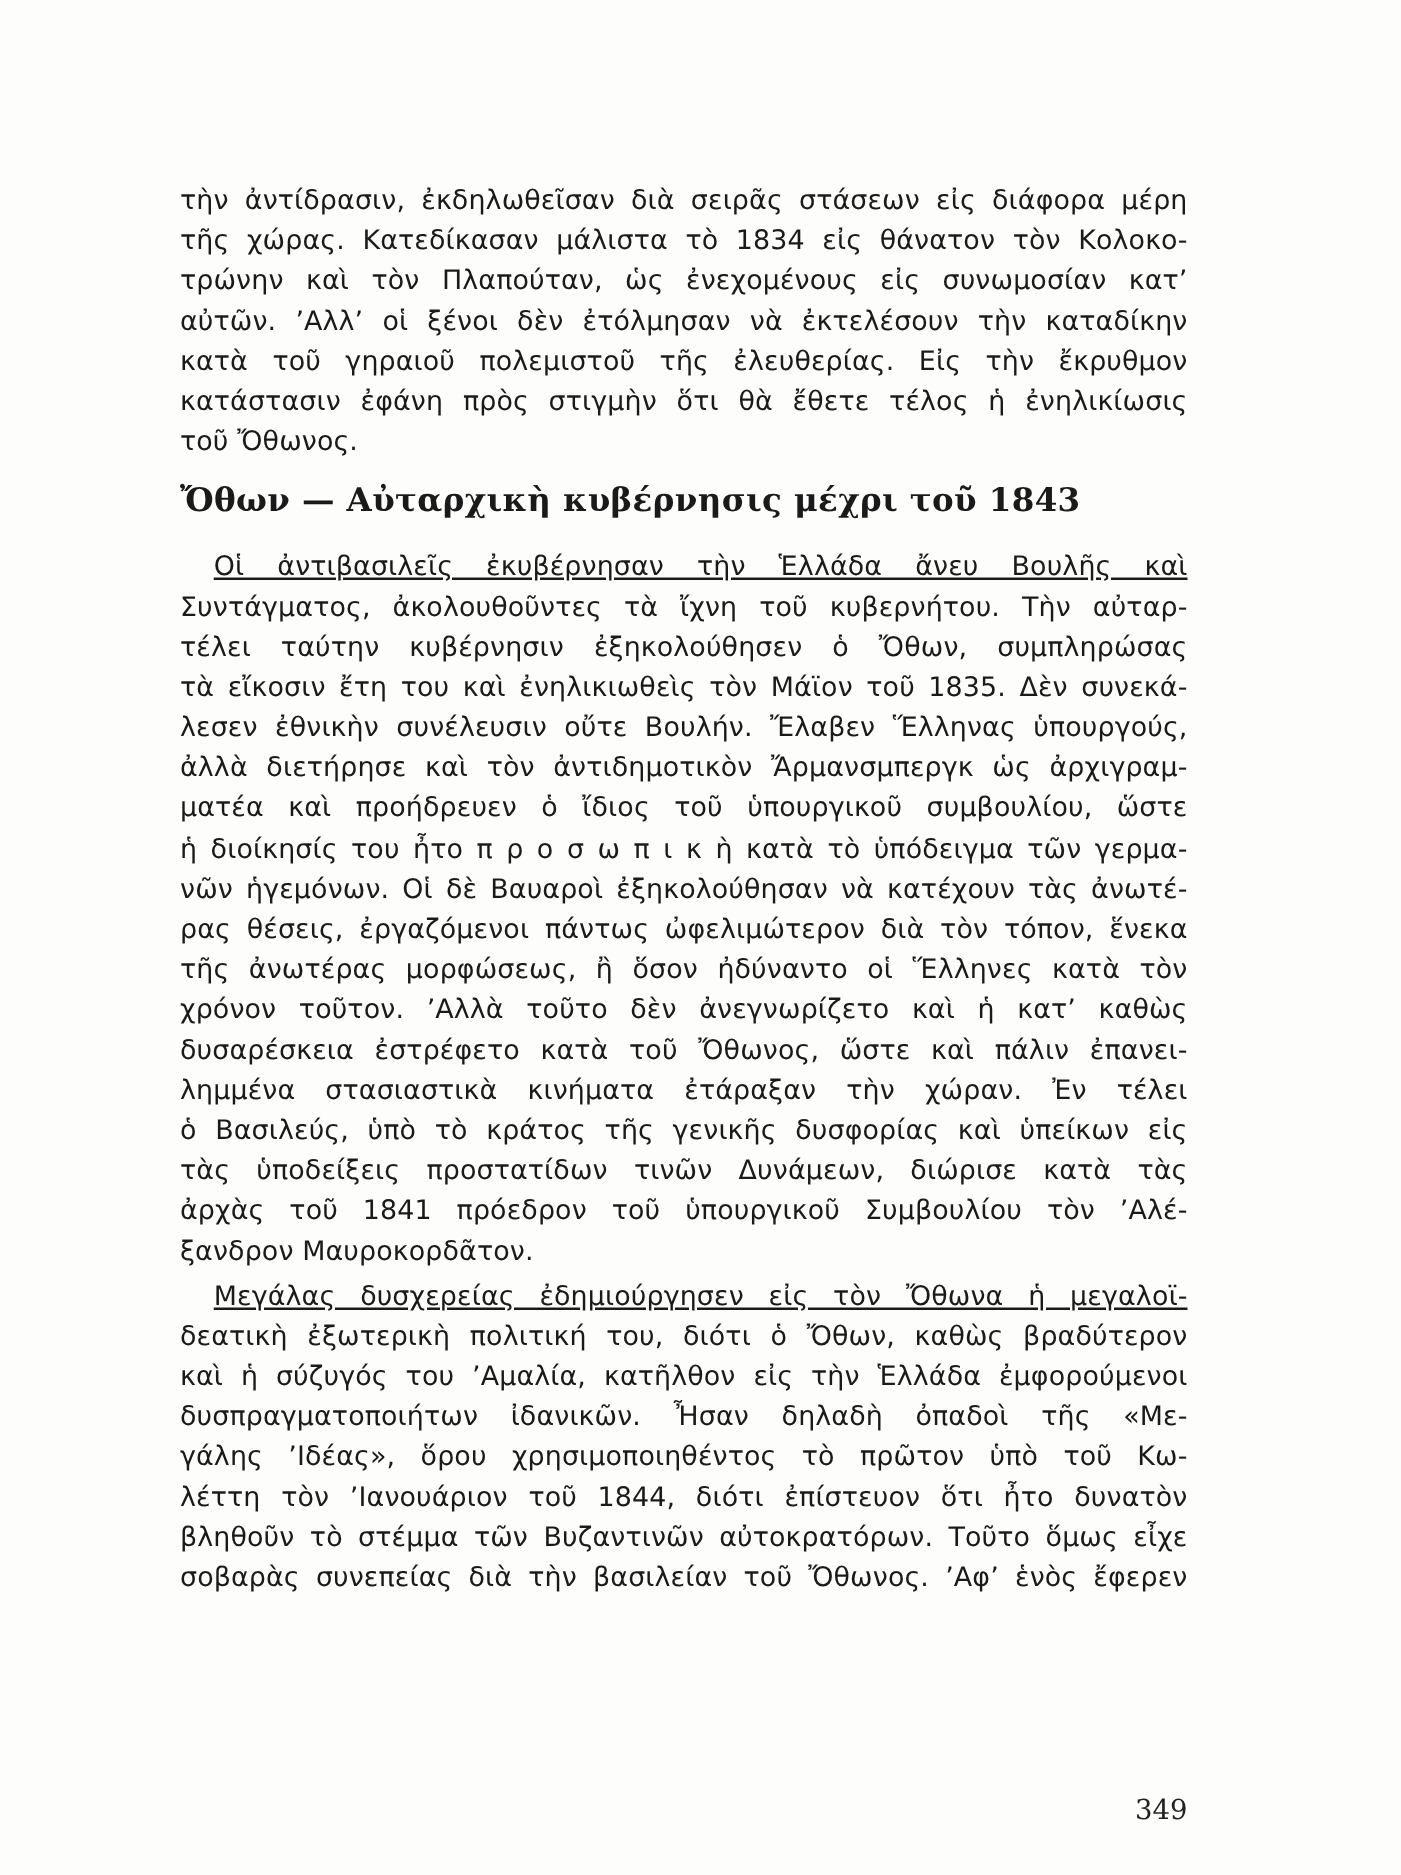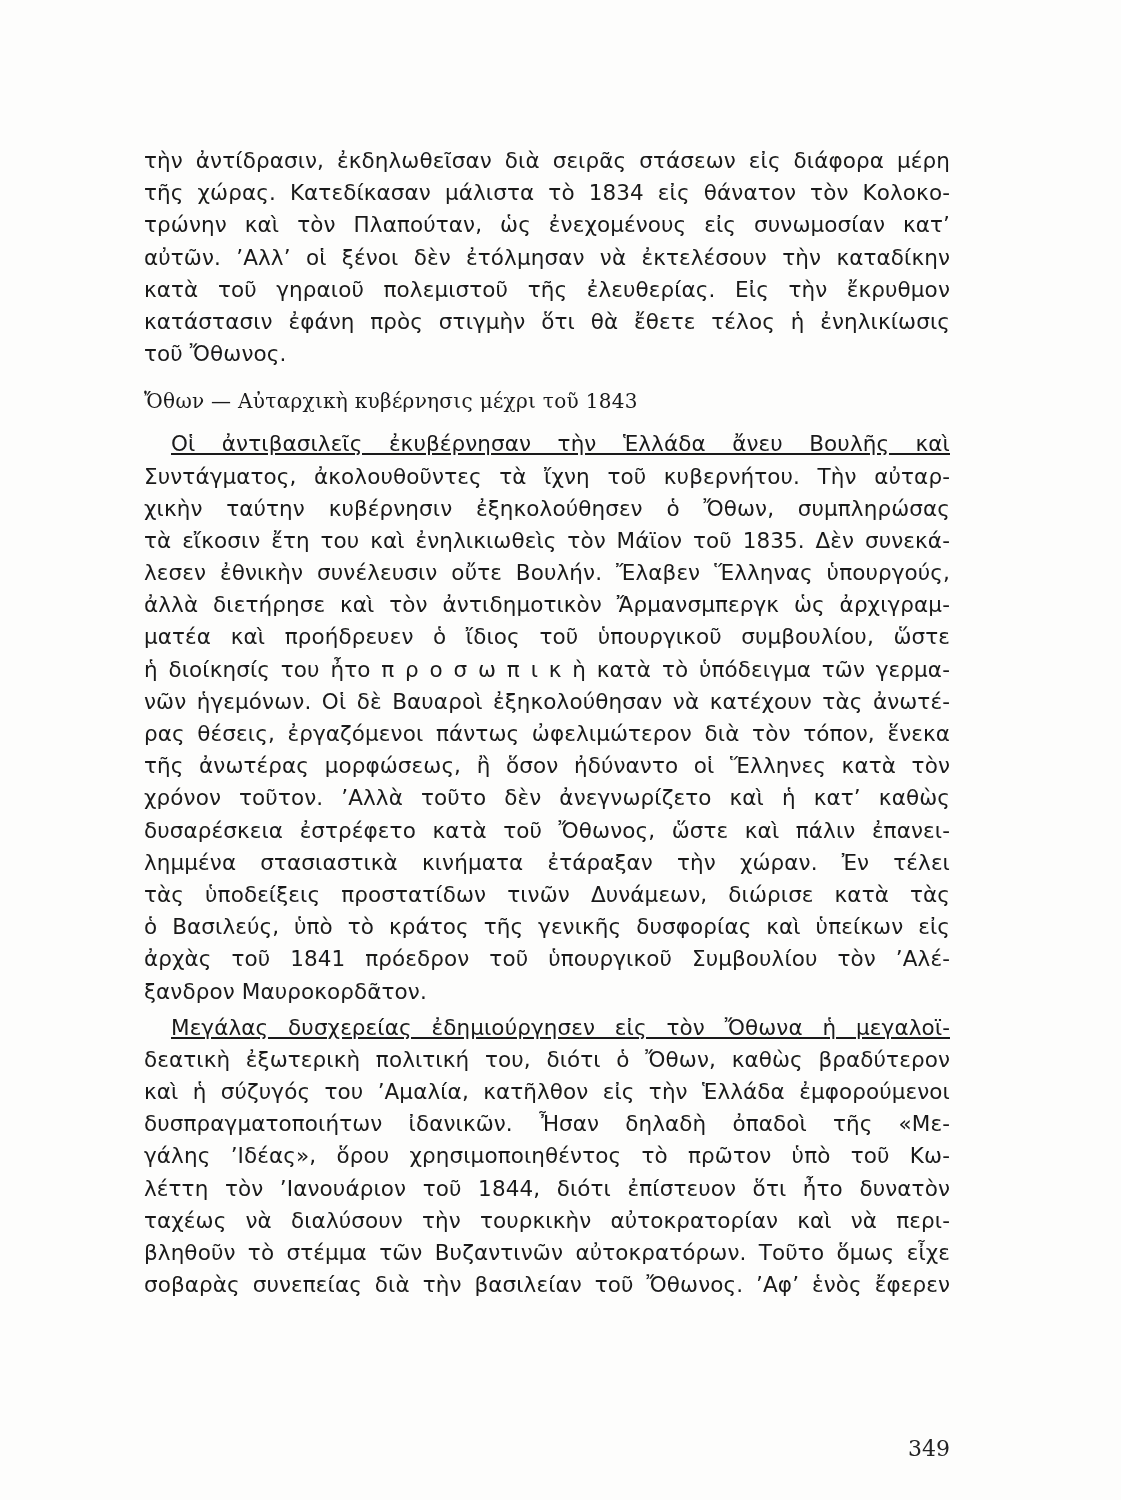--- a/index.html
+++ b/index.html
@@ -34,25 +34,25 @@
     .line.last {
       text-align-last: left;
     }
     .line.indent {
       padding-left: 27px;
       text-decoration: underline;
     }
     .heading {
       height: 34px;
       line-height: 34px;
-      font-size: 20px;
-      font-weight: normal;
+      font-size: 26px;
+      font-weight: bold;
       font-family: "DejaVu Serif", serif;
       margin-top: 14px;
-      margin-bottom: 10px;
+      margin-bottom: 20px;
       white-space: nowrap;
       letter-spacing: 0.3px;
     }
     .para-gap {
       height: 4px;
     }
     .page-number {
       position: absolute;
       left: 908px;
       top: 1436px;
@@ -75,47 +75,46 @@
     <div class="line">κατὰ τοῦ γηραιοῦ πολεμιστοῦ τῆς ἐλευθερίας. Εἰς τὴν ἔκρυθμον</div>
     <div class="line">κατάστασιν ἐφάνη πρὸς στιγμὴν ὅτι θὰ ἔθετε τέλος ἡ ἐνηλικίωσις</div>
     <div class="line last">τοῦ Ὄθωνος.</div>
   </div>
 
   <div class="heading">Ὄθων — Αὐταρχικὴ κυβέρνησις μέχρι τοῦ 1843</div>
 
   <div class="paragraph">
     <div class="line indent">Οἱ ἀντιβασιλεῖς ἐκυβέρνησαν τὴν Ἑλλάδα ἄνευ Βουλῆς καὶ</div>
     <div class="line">Συντάγματος, ἀκολουθοῦντες τὰ ἴχνη τοῦ κυβερνήτου. Τὴν αὐταρ-</div>
-    <div class="line">χικὴν ταύτην κυβέρνησιν ἐξηκολούθησεν ὁ Ὄθων, συμπληρώσας</div>
+    <div class="line">τέλει ταύτην κυβέρνησιν ἐξηκολούθησεν ὁ Ὄθων, συμπληρώσας</div>
     <div class="line">τὰ εἴκοσιν ἔτη του καὶ ἐνηλικιωθεὶς τὸν Μάϊον τοῦ 1835. Δὲν συνεκά-</div>
     <div class="line">λεσεν ἐθνικὴν συνέλευσιν οὔτε Βουλήν. Ἔλαβεν Ἕλληνας ὑπουργούς,</div>
     <div class="line">ἀλλὰ διετήρησε καὶ τὸν ἀντιδημοτικὸν Ἄρμανσμπεργκ ὡς ἀρχιγραμ-</div>
     <div class="line">ματέα καὶ προήδρευεν ὁ ἴδιος τοῦ ὑπουργικοῦ συμβουλίου, ὥστε</div>
     <div class="line">ἡ διοίκησίς του ἦτο π ρ ο σ ω π ι κ ὴ κατὰ τὸ ὑπόδειγμα τῶν γερμα-</div>
     <div class="line">νῶν ἡγεμόνων. Οἱ δὲ Βαυαροὶ ἐξηκολούθησαν νὰ κατέχουν τὰς ἀνωτέ-</div>
     <div class="line">ρας θέσεις, ἐργαζόμενοι πάντως ὠφελιμώτερον διὰ τὸν τόπον, ἕνεκα</div>
     <div class="line">τῆς ἀνωτέρας μορφώσεως, ἢ ὅσον ἠδύναντο οἱ Ἕλληνες κατὰ τὸν</div>
     <div class="line">χρόνον τοῦτον. ’Αλλὰ τοῦτο δὲν ἀνεγνωρίζετο καὶ ἡ κατ’ καθὼς</div>
     <div class="line">δυσαρέσκεια ἐστρέφετο κατὰ τοῦ Ὄθωνος, ὥστε καὶ πάλιν ἐπανει-</div>
     <div class="line">λημμένα στασιαστικὰ κινήματα ἐτάραξαν τὴν χώραν. Ἐν τέλει</div>
+    <div class="line">ὁ Βασιλεύς, ὑπὸ τὸ κράτος τῆς γενικῆς δυσφορίας καὶ ὑπείκων εἰς</div>
     <div class="line">τὰς ὑποδείξεις προστατίδων τινῶν Δυνάμεων, διώρισε κατὰ τὰς</div>
-    <div class="line">ὁ Βασιλεύς, ὑπὸ τὸ κράτος τῆς γενικῆς δυσφορίας καὶ ὑπείκων εἰς</div>
     <div class="line">ἀρχὰς τοῦ 1841 πρόεδρον τοῦ ὑπουργικοῦ Συμβουλίου τὸν ’Αλέ-</div>
     <div class="line last">ξανδρον Μαυροκορδᾶτον.</div>
   </div>
 
   <div class="para-gap"></div>
 
   <div class="paragraph">
     <div class="line indent">Μεγάλας δυσχερείας ἐδημιούργησεν εἰς τὸν Ὄθωνα ἡ μεγαλοϊ-</div>
     <div class="line">δεατικὴ ἐξωτερικὴ πολιτική του, διότι ὁ Ὄθων, καθὼς βραδύτερον</div>
     <div class="line">καὶ ἡ σύζυγός του ’Αμαλία, κατῆλθον εἰς τὴν Ἑλλάδα ἐμφορούμενοι</div>
     <div class="line">δυσπραγματοποιήτων ἰδανικῶν. Ἦσαν δηλαδὴ ὀπαδοὶ τῆς «Με-</div>
     <div class="line">γάλης ’Ιδέας», ὅρου χρησιμοποιηθέντος τὸ πρῶτον ὑπὸ τοῦ Κω-</div>
     <div class="line">λέττη τὸν ’Ιανουάριον τοῦ 1844, διότι ἐπίστευον ὅτι ἦτο δυνατὸν</div>
-    <div class="line">ταχέως νὰ διαλύσουν τὴν τουρκικὴν αὐτοκρατορίαν καὶ νὰ περι-</div>
     <div class="line">βληθοῦν τὸ στέμμα τῶν Βυζαντινῶν αὐτοκρατόρων. Τοῦτο ὅμως εἶχε</div>
     <div class="line">σοβαρὰς συνεπείας διὰ τὴν βασιλείαν τοῦ Ὄθωνος. ’Αφ’ ἑνὸς ἔφερεν</div>
   </div>
 
 </div>
 
 <div class="page-number">349</div>
 
 </body></html>

